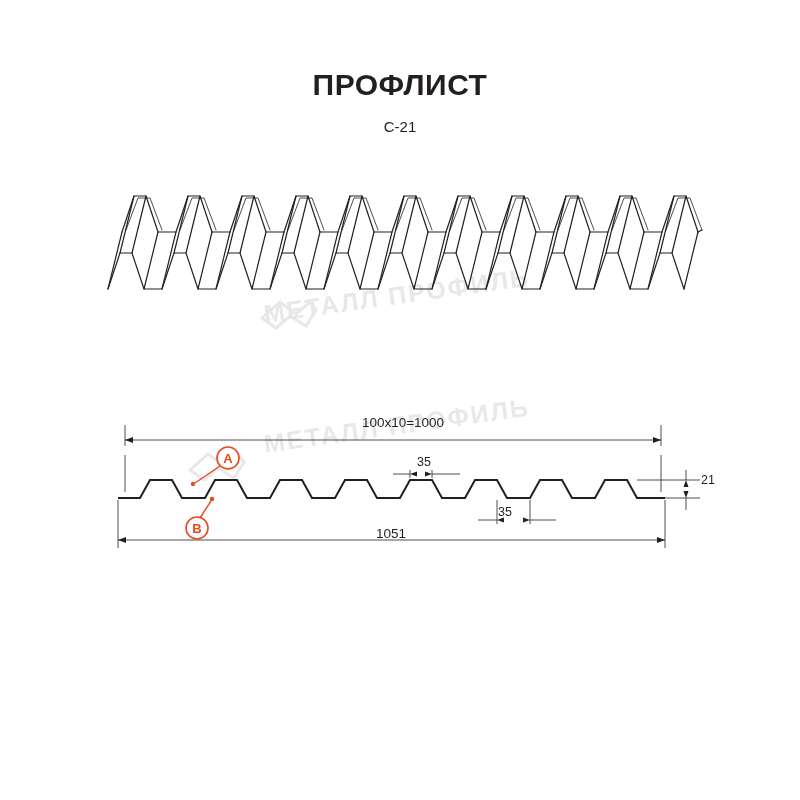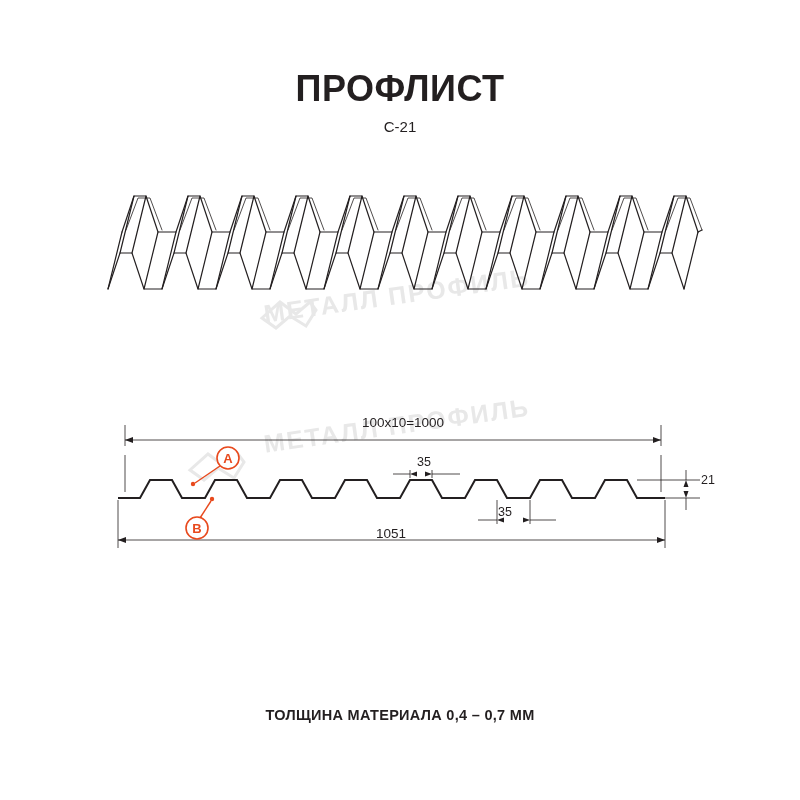--- a/index.html
+++ b/index.html
@@ -19,21 +19,21 @@
     position: relative;
     width: 800px;
     height: 800px;
   }
   .title {
     position: absolute;
     left: 0;
     top: 68px;
     width: 800px;
     text-align: center;
-    font-size: 36px;
+    font-size: 30px;
     font-weight: bold;
     letter-spacing: 0.5px;
   }
   .subtitle {
     position: absolute;
     left: 0;
     top: 118px;
     width: 800px;
     text-align: center;
     font-size: 15px;
@@ -248,14 +248,13 @@
       <circle cx="193" cy="484" r="2.2" fill="#e8491d"></circle>
     </g>
     <g>
       <circle cx="197" cy="528" r="11" fill="#ffffff" stroke="#e8491d" stroke-width="1.6"></circle>
       <text x="197" y="533" text-anchor="middle" font-family="Liberation Sans, sans-serif" font-size="13" font-weight="bold" fill="#e8491d">B</text>
       <path d="M200,518 L211,501" stroke="#e8491d" stroke-width="1.4" fill="none"></path>
       <circle cx="212" cy="499" r="2.2" fill="#e8491d"></circle>
     </g>
   </svg>
 
-  <div class="footer-note">ТОЛЩИНА МАТЕРИАЛА 0,4 – 0,7 ММ</div>
 </div>
 
 </body></html>

